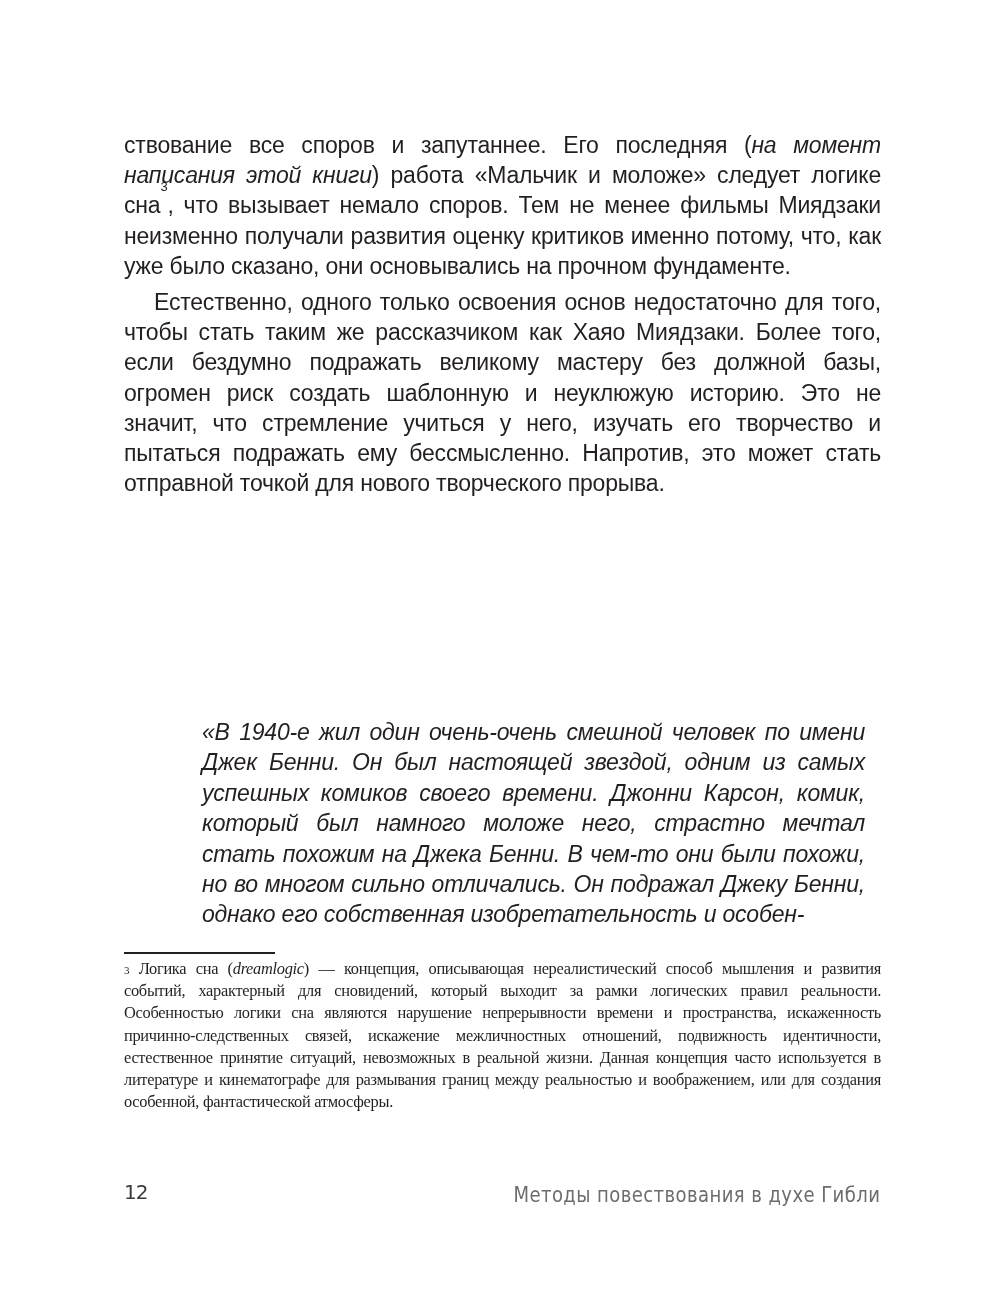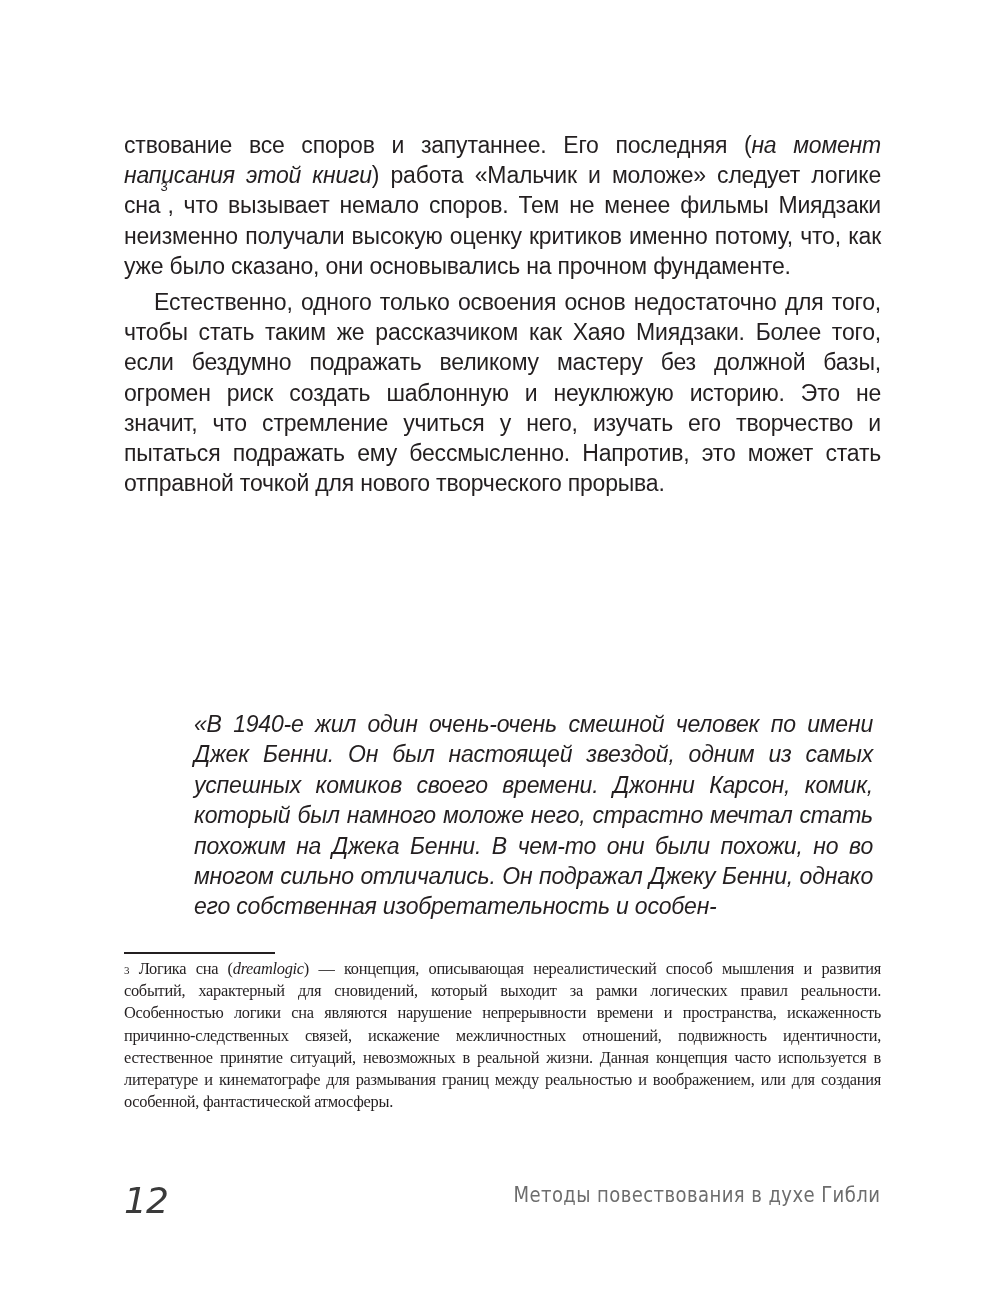--- a/index.html
+++ b/index.html
@@ -14,42 +14,42 @@
   .body-text p { margin:0; text-align:justify; text-align-last:left; }
   .body-text p.indent { text-indent:30px; margin-top:6px; }
   .body-text em { font-style:italic; }
   .sup { font-size:13px; vertical-align:top; position:relative; top:-3px; line-height:0; }
   .quote {
     position:absolute; left:186px; width:695px; top:701px;
     font-family:"Liberation Sans",sans-serif;
     font-style:italic; font-size:23px; line-height:30.4px; color:#231f20;
     text-align:justify; text-align-last:left; letter-spacing:-0.2px;
   }
-  .quote p { margin:8px; }
+  .quote p { margin:16px; }
   .fn-rule { position:absolute; left:124px; top:952px; width:151px; height:2px; background:#231f20; }
   .footnote {
     position:absolute; left:124px; top:958px; width:757px;
     font-family:Liberation Serif, serif;
     font-size:16.4px; line-height:22.2px; color:#231f20;
     text-align:justify; text-align-last:left; letter-spacing:-0.3px;
   }
   .footnote p { margin:0; }
   .fn-mark { font-size:11px; vertical-align:top; position:relative; top:1px; }
   .folio { position:absolute; left:124px; top:1180px;
-    font-family:"DejaVu Sans",sans-serif; font-size:36px; color:#3a3a3a; letter-spacing:-1px;font-style:italic; }
+    font-family:"DejaVu Sans",sans-serif; font-size:20px; color:#3a3a3a; letter-spacing:-1px; }
   .running-title { position:absolute; right:106px; top:1182px;
     font-family:"DejaVu Sans",sans-serif; font-size:22px; color:#6d6d6d; letter-spacing:0.5px;
     transform:scaleX(0.82); transform-origin:right center; }
 </style>
 </head>
 <body>
 
 <div class="page">
   <div class="body-text" style="top:130px;">
-    <p><span>ствование все споров и запутаннее. Его последняя (</span><em>на момент написания этой книги</em><span>) работа «Мальчик и моложе» следует логике сна</span><span class="sup">3</span><span>, что вызывает немало споров. Тем не менее фильмы Миядзаки неизменно получали высокую оценку критиков именно потому, что, как уже было сказано, они основывались на прочном фундаменте.</span></p>
+    <p><span>ствование все споров и запутаннее. Его последняя (</span><em>на момент написания этой книги</em><span>) работа «Мальчик и моложе» следует логике сна</span><span class="sup">3</span><span>, что вызывает немало споров. Тем не менее фильмы Миядзаки неизменно получали развития оценку критиков именно потому, что, как уже было сказано, они основывались на прочном фундаменте.</span></p>
     <p class="indent">Естественно, одного только освоения основ недостаточно для того, чтобы стать таким же рассказчиком как Хаяо Миядзаки. Более того, если бездумно подражать великому мастеру без должной базы, огромен риск создать шаблонную и неуклюжую историю. Это не значит, что стремление учиться у него, изучать его творчество и пытаться подражать ему бессмысленно. Напротив, это может стать отправной точкой для нового творческого прорыва.</p>
   </div>
 
   <div class="quote">
     <p>«В 1940-е жил один очень-очень смешной человек по имени Джек Бенни. Он был настоящей звездой, одним из самых успешных комиков своего времени. Джонни Карсон, комик, который был намного моложе него, страстно мечтал стать похожим на Джека Бенни. В чем-то они были похожи, но во многом сильно отличались. Он подражал Джеку Бенни, однако его собственная изобретательность и особен-</p>
   </div>
 
   <div class="fn-rule"></div>
 
   <div class="footnote">

